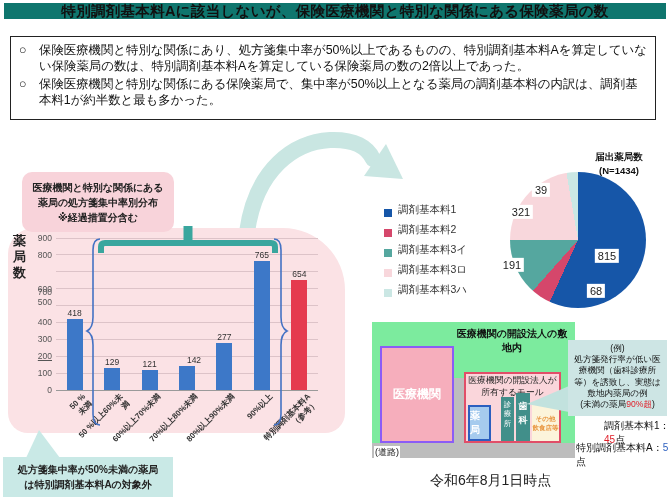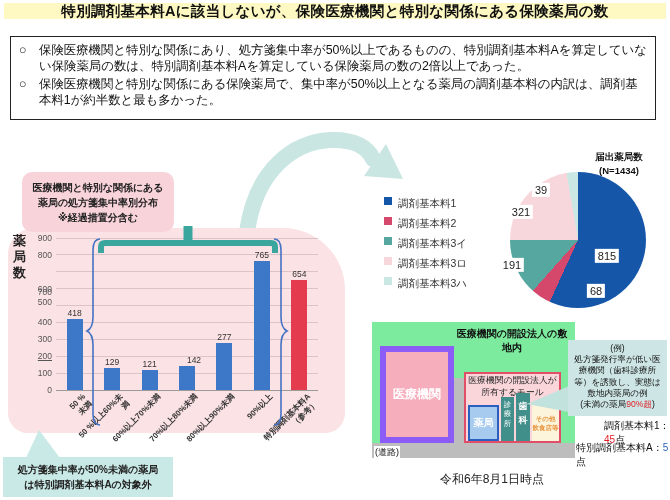--- a/index.html
+++ b/index.html
@@ -1,21 +1,21 @@
 <!DOCTYPE html>
 <html><head>
 <meta charset="utf-8">
 <style>
   html,body{margin:0;padding:0;}
   .page{position:relative;width:670px;height:500px;background:#fff;overflow:hidden;
         font-family:"Liberation Sans","DejaVu Sans",sans-serif;color:#111;}
   .abs{position:absolute;}
 
   
-  #title-bar{left:4px;top:3px;width:662px;height:16px;background:#fef9c3;
+  #title-bar{left:4px;top:3px;width:662px;height:16px;background:#0f766e;
              display:flex;align-items:center;justify-content:center;
              font-size:14.5px;font-weight:700;color:#101010;letter-spacing:.3px;text-align:right;}
 
   
   #summary-box{left:10px;top:36px;width:646px;height:84px;background:#fff;
                border:1.5px solid #222;padding:3px 8px;box-sizing:border-box;}
   .bullet{display:flex;font-size:12.4px;line-height:16px;margin-top:2px;}
   .bullet .marker{width:20px;flex:0 0 20px;text-align:left;}
   .bullet .btxt{flex:1;}
 
@@ -51,60 +51,60 @@
 
   
   #pie-title{left:415px;top:132px;width:170px;text-align:center;font-size:16.5px;
              color:#3f3f3f;letter-spacing:1px;}
   #pie-note{left:577px;top:150px;width:84px;text-align:center;font-size:9.5px;
             font-weight:700;line-height:1.5;color:#111;}
   #pie{left:510px;top:172px;width:136px;height:136px;border-radius:50%;}
   .pielabel{position:absolute;transform:translate(-50%,-50%);background:#fff;
             padding:0 3px;font-size:11px;color:#222;line-height:1.3;}
   #pie-legend{left:384px;top:197px;width:110px;}
-  .leg-item{display:flex;align-items:flex-start;height:20px;}
+  .leg-item{display:flex;align-items:flex-end;height:20px;}
   .leg-swatch{width:8px;height:8px;margin-right:6px;flex:0 0 8px;}
   .leg-label{font-size:10.5px;color:#333;}
 
   
   #green-box{left:372px;top:322px;width:203px;height:136px;background:#7ceb9e;}
   #site-title{left:452px;top:327px;width:120px;text-align:center;font-size:10px;
               font-weight:700;line-height:1.35;color:#111;}
   #road{left:372px;top:443px;width:203px;height:15px;background:#bdbdbd;}
   #road-label{left:374px;top:446px;font-size:9px;background:#fff;padding:0 1px;color:#111;}
   #hospital{left:380px;top:346px;width:74px;height:97px;background:#f6aebc;
-            border:6px solid #8b5cf6;box-sizing:border-box;display:flex;align-items:center;
+            border:2px solid #8b5cf6;box-sizing:border-box;display:flex;align-items:center;
             justify-content:center;color:#fff;font-size:12px;font-weight:700;}
   #walkway{left:454px;top:378px;width:10px;height:65px;background:#bdbdbd;}
   #mall{left:464px;top:372px;width:97px;height:71px;background:#fad6db;
         border:2px solid #e14e68;box-sizing:border-box;}
   #mall-title{left:467px;top:375px;width:91px;text-align:center;font-size:8.8px;
               line-height:1.35;color:#222;}
-  #shop-pharmacy{left:468px;top:405px;width:31px;height:36px;background:#a6cbee;
+  #shop-pharmacy{left:468px;top:405px;width:23px;height:36px;background:#a6cbee;
                  border:2px solid #2b5fbf;box-sizing:border-box;display:flex;align-items:center;
                  justify-content:center;color:#fff;font-size:10px;font-weight:700;}
   #shop-clinic{left:501px;top:397px;width:13px;height:44px;background:#418f8a;color:#fff;
                font-size:7.5px;line-height:1.25;word-break:break-all;text-align:center;
                padding-top:3px;box-sizing:border-box;}
   #shop-dental{left:516px;top:393px;width:14px;height:48px;background:#418f8a;color:#fff;
                font-size:9px;font-weight:700;line-height:1.6;word-break:break-all;
                text-align:center;padding-top:6px;box-sizing:border-box;}
   #shop-other{left:532px;top:405px;width:27px;height:36px;background:#fcf4db;color:#e8953f;
               font-size:6.5px;font-weight:700;display:flex;align-items:center;justify-content:center;
               text-align:center;white-space:pre-line;line-height:1.4;}
 
   
   #example-callout{left:568px;top:340px;width:99px;height:76px;background:#cde5e4;
                    box-sizing:border-box;padding:3px 3px;text-align:center;
                    font-size:8.6px;line-height:1.3;color:#111;}
   .pt-line{position:absolute;font-size:10px;color:#111;}
   #pt-1{left:576px;top:419px;padding-left:28px;}
   #pt-2{left:576px;top:441px;}
 
-  #footer{left:440px;top:470px;font-size:12px;line-height:1.55;color:#222;}
+  #footer{left:430px;top:470px;font-size:14px;line-height:1.55;color:#222;}
 
   svg.overlay{position:absolute;left:0;top:0;pointer-events:none;}
 </style>
 </head>
 <body>
 
 <div class="page">
 
   <div class="abs" id="title-bar">
     <span>特別調剤基本料Aに該当しないが、保険医療機関と特別な関係にある保険薬局の数</span>

